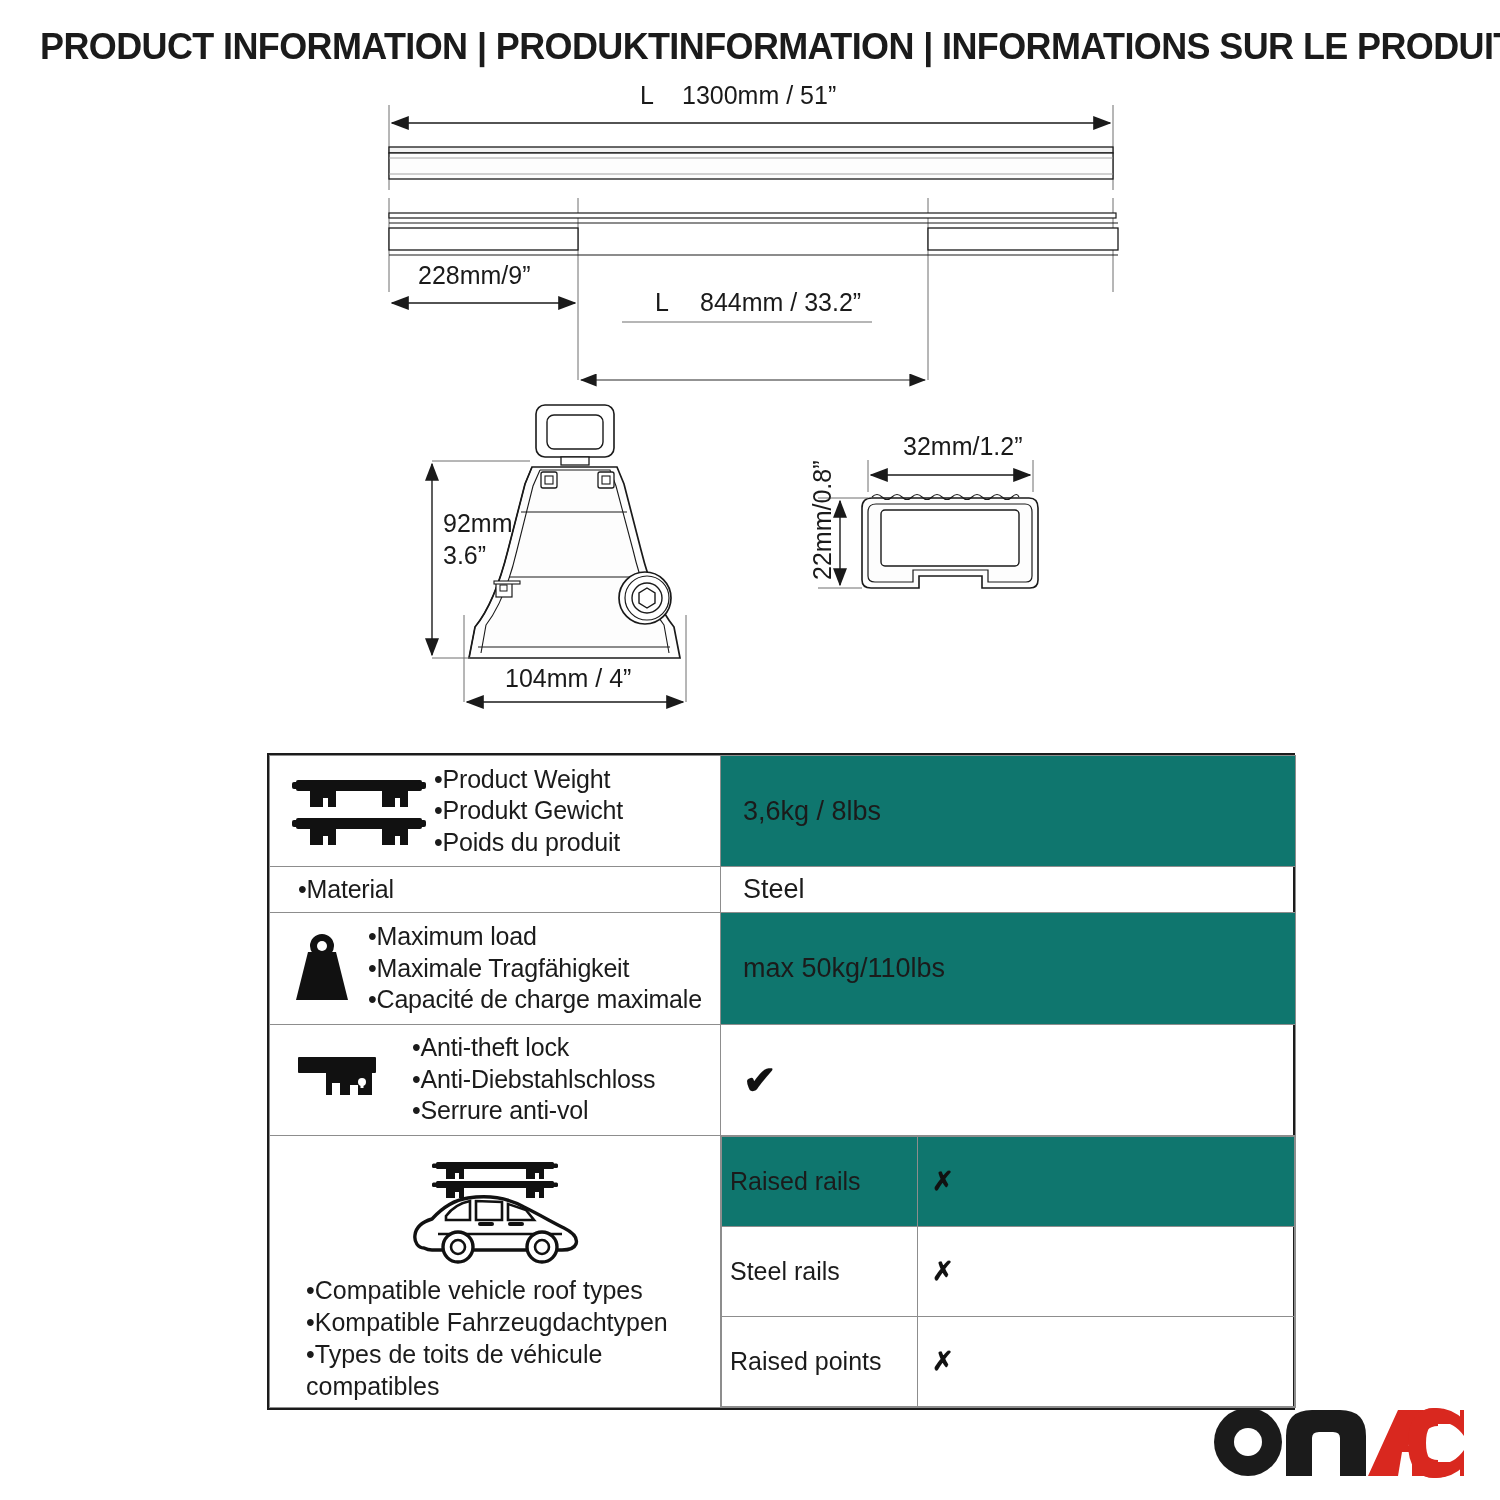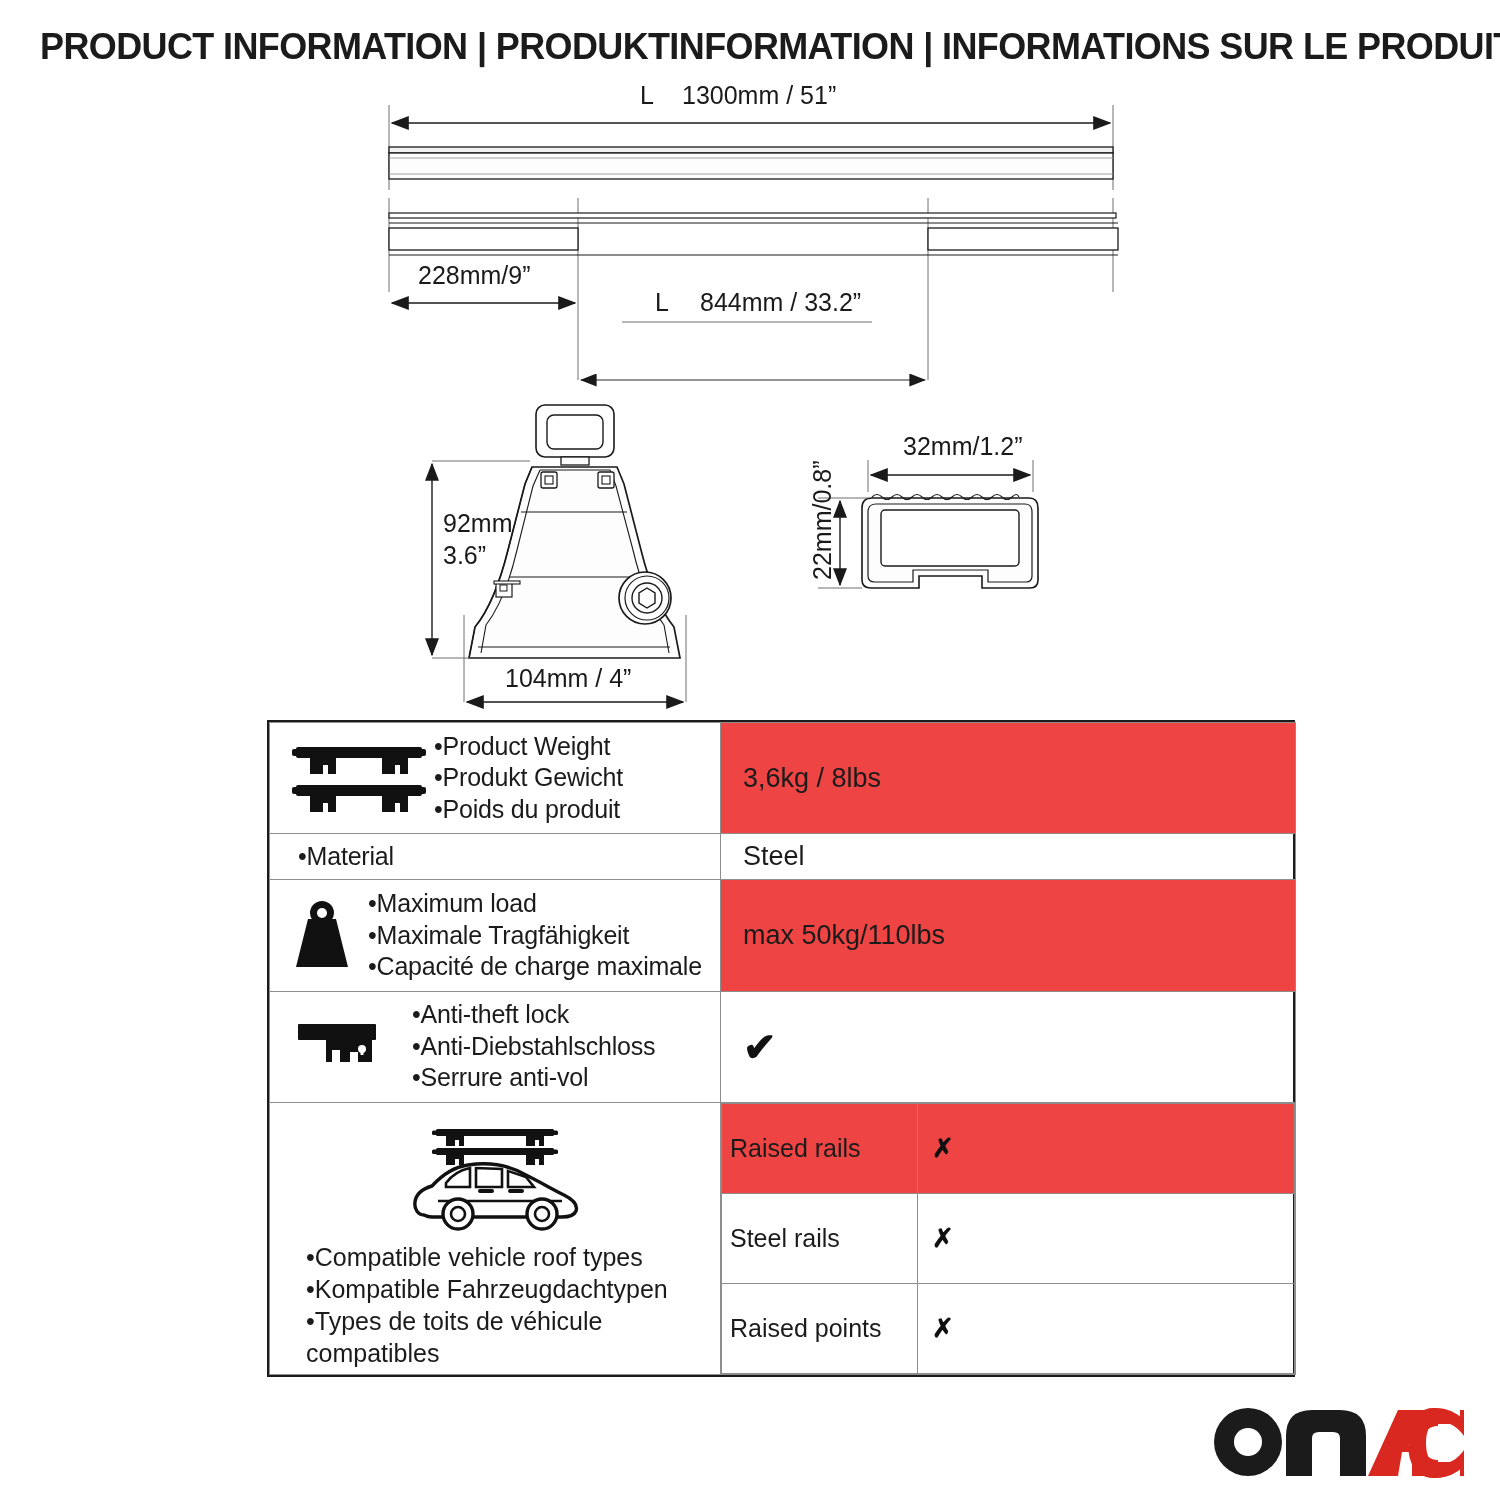--- a/index.html
+++ b/index.html
@@ -46,39 +46,39 @@
   }
   .dimtext-L {
     font-family: "Liberation Sans", sans-serif;
     font-size: 25px;
     fill: #1a1a1a;
   }
 
   
   .spec-table {
     position: absolute;
-    left: 267px; top: 720px;
+    left: 267px; top: 753px;
     width: 1028px; height: 657px;
     border: 2px solid #1b1b1b;
     border-collapse: collapse;
   }
   .spec-table table {
     width: 100%; height: 100%;
     border-collapse: collapse;
     table-layout: fixed;
   }
   .spec-table td {
     border: 1px solid #8d8d8d;
     padding: 0;
     vertical-align: middle;
   }
   .col-icon { width: 451px; }
   .col-val  { width: 575px; }
 
-  .shaded { background: #ef4444; }
+  .shaded { background: #0f766e; }
 
   .cell-left {
     display: flex;
     align-items: center;
     padding: 6px 4px 6px 14px;
     height: 100%;
   }
   .cell-left .ico {
     flex: 0 0 auto;
     width: 150px;

